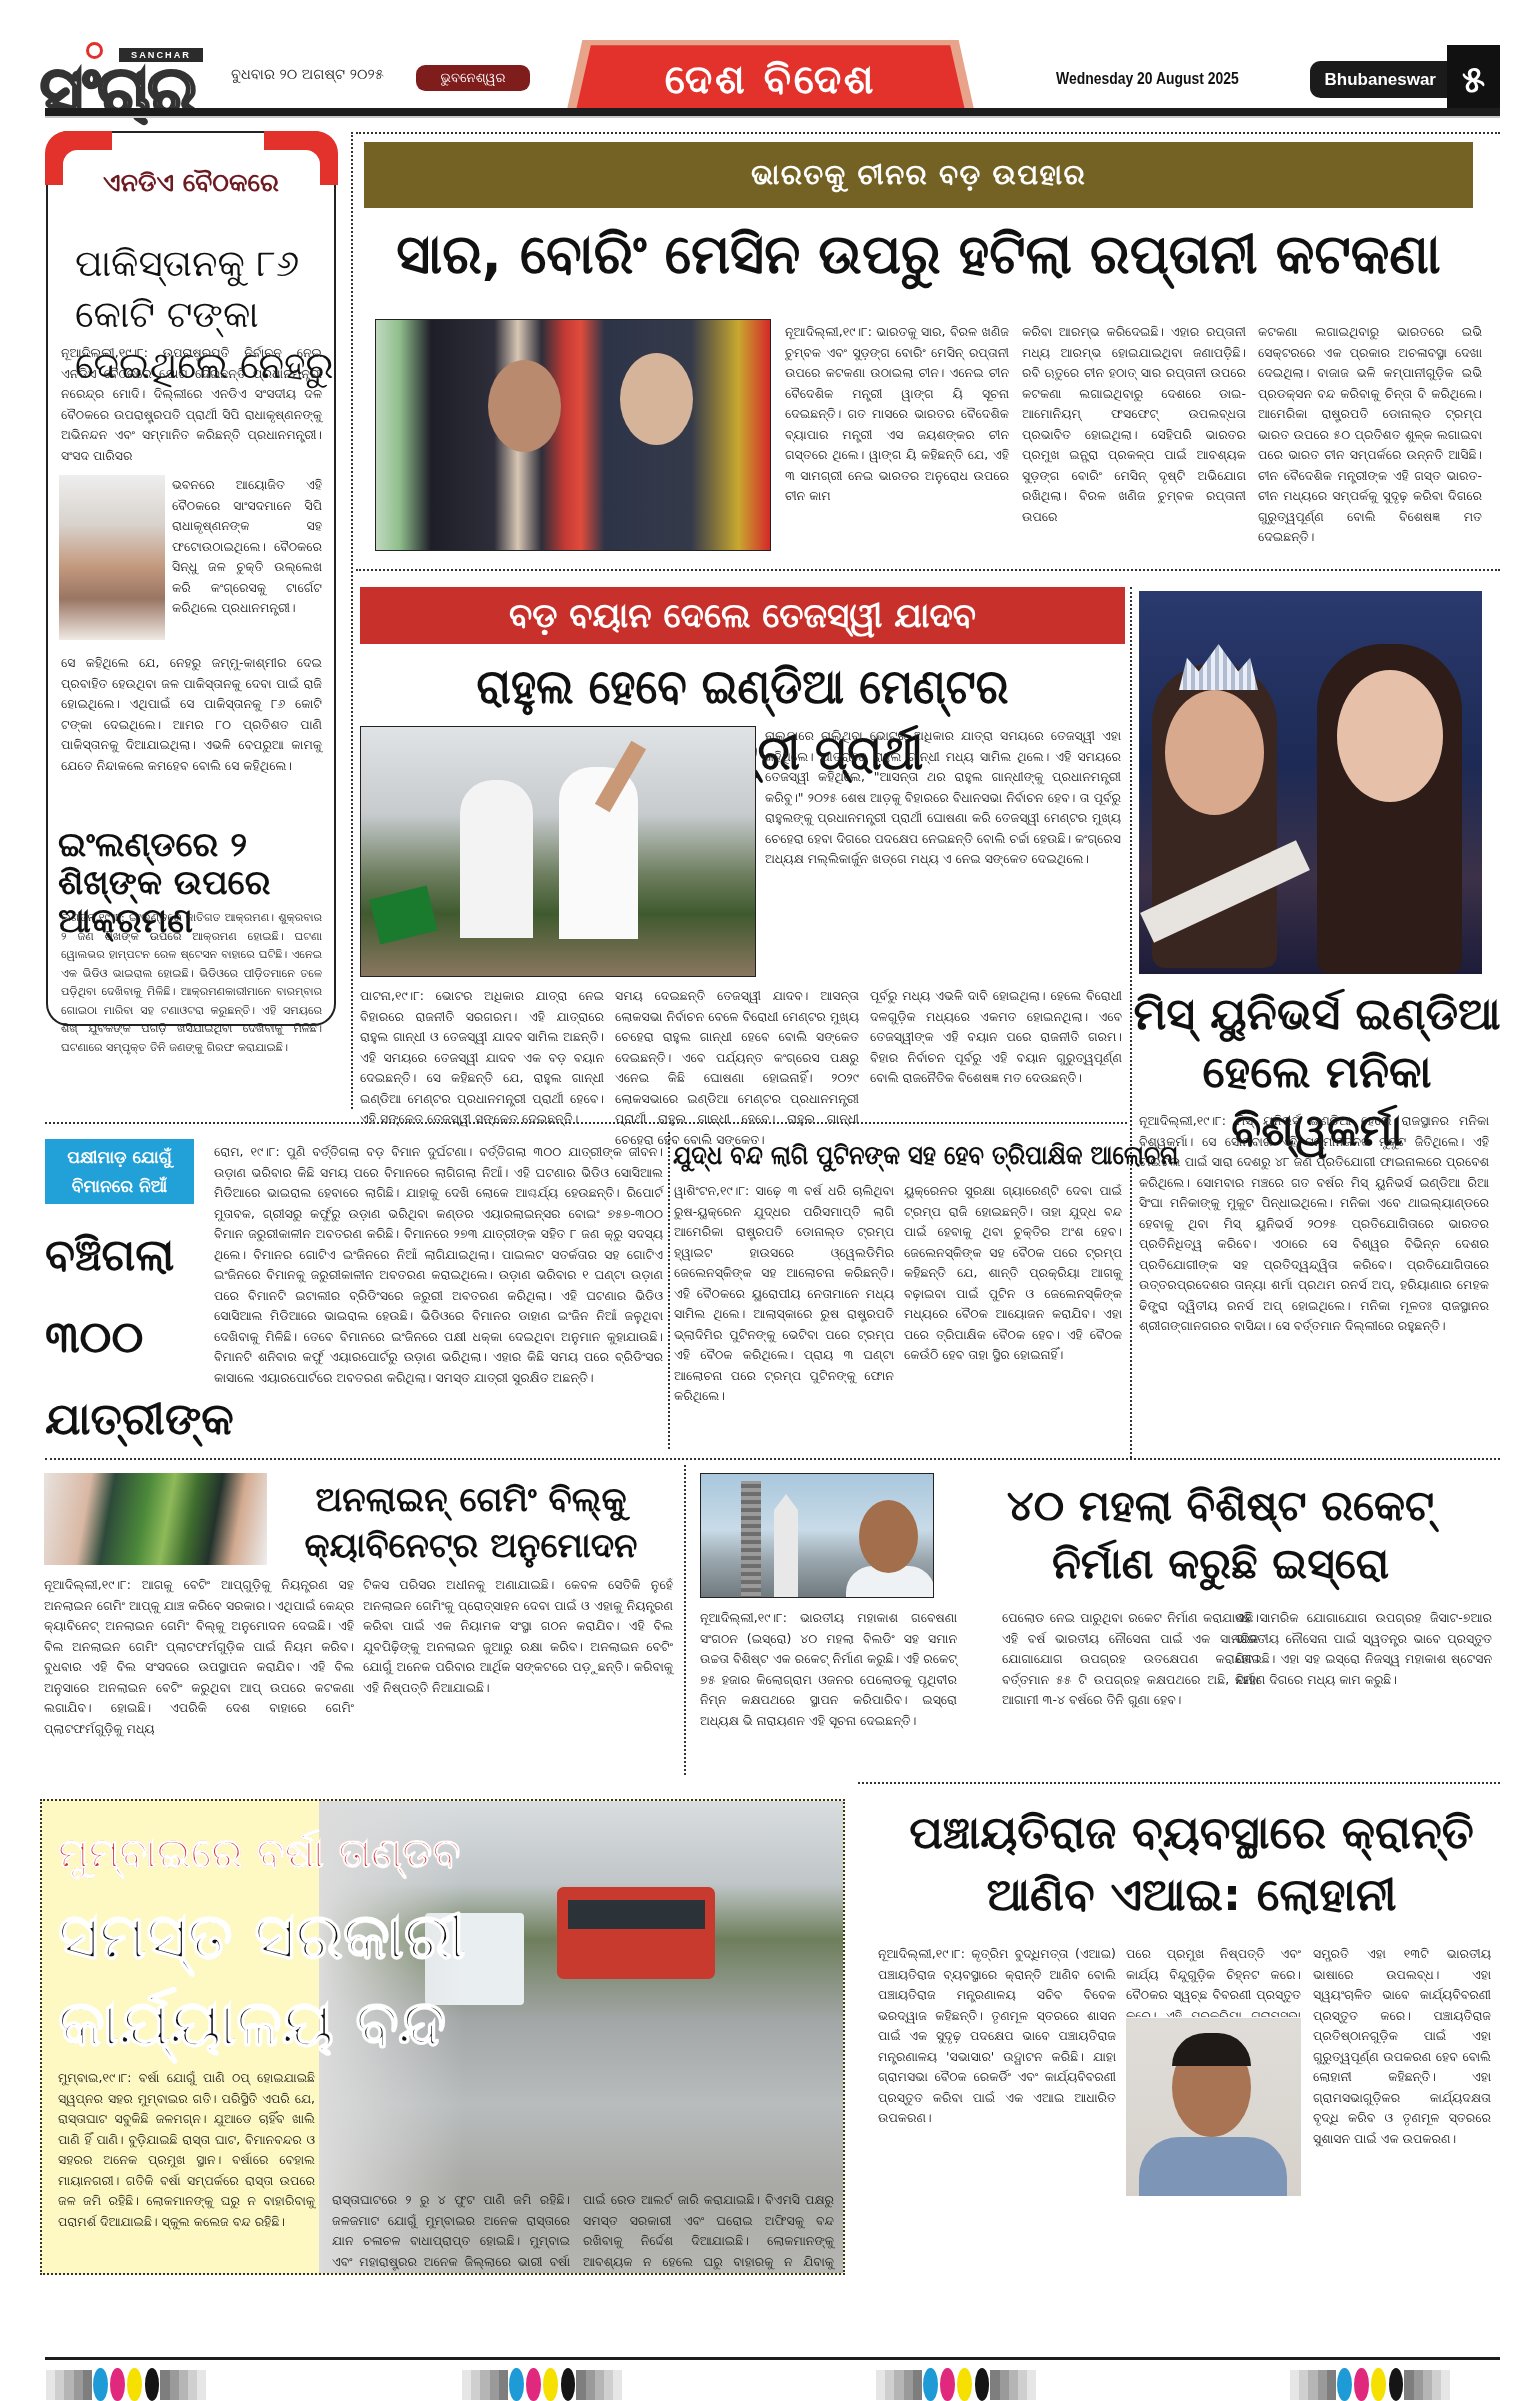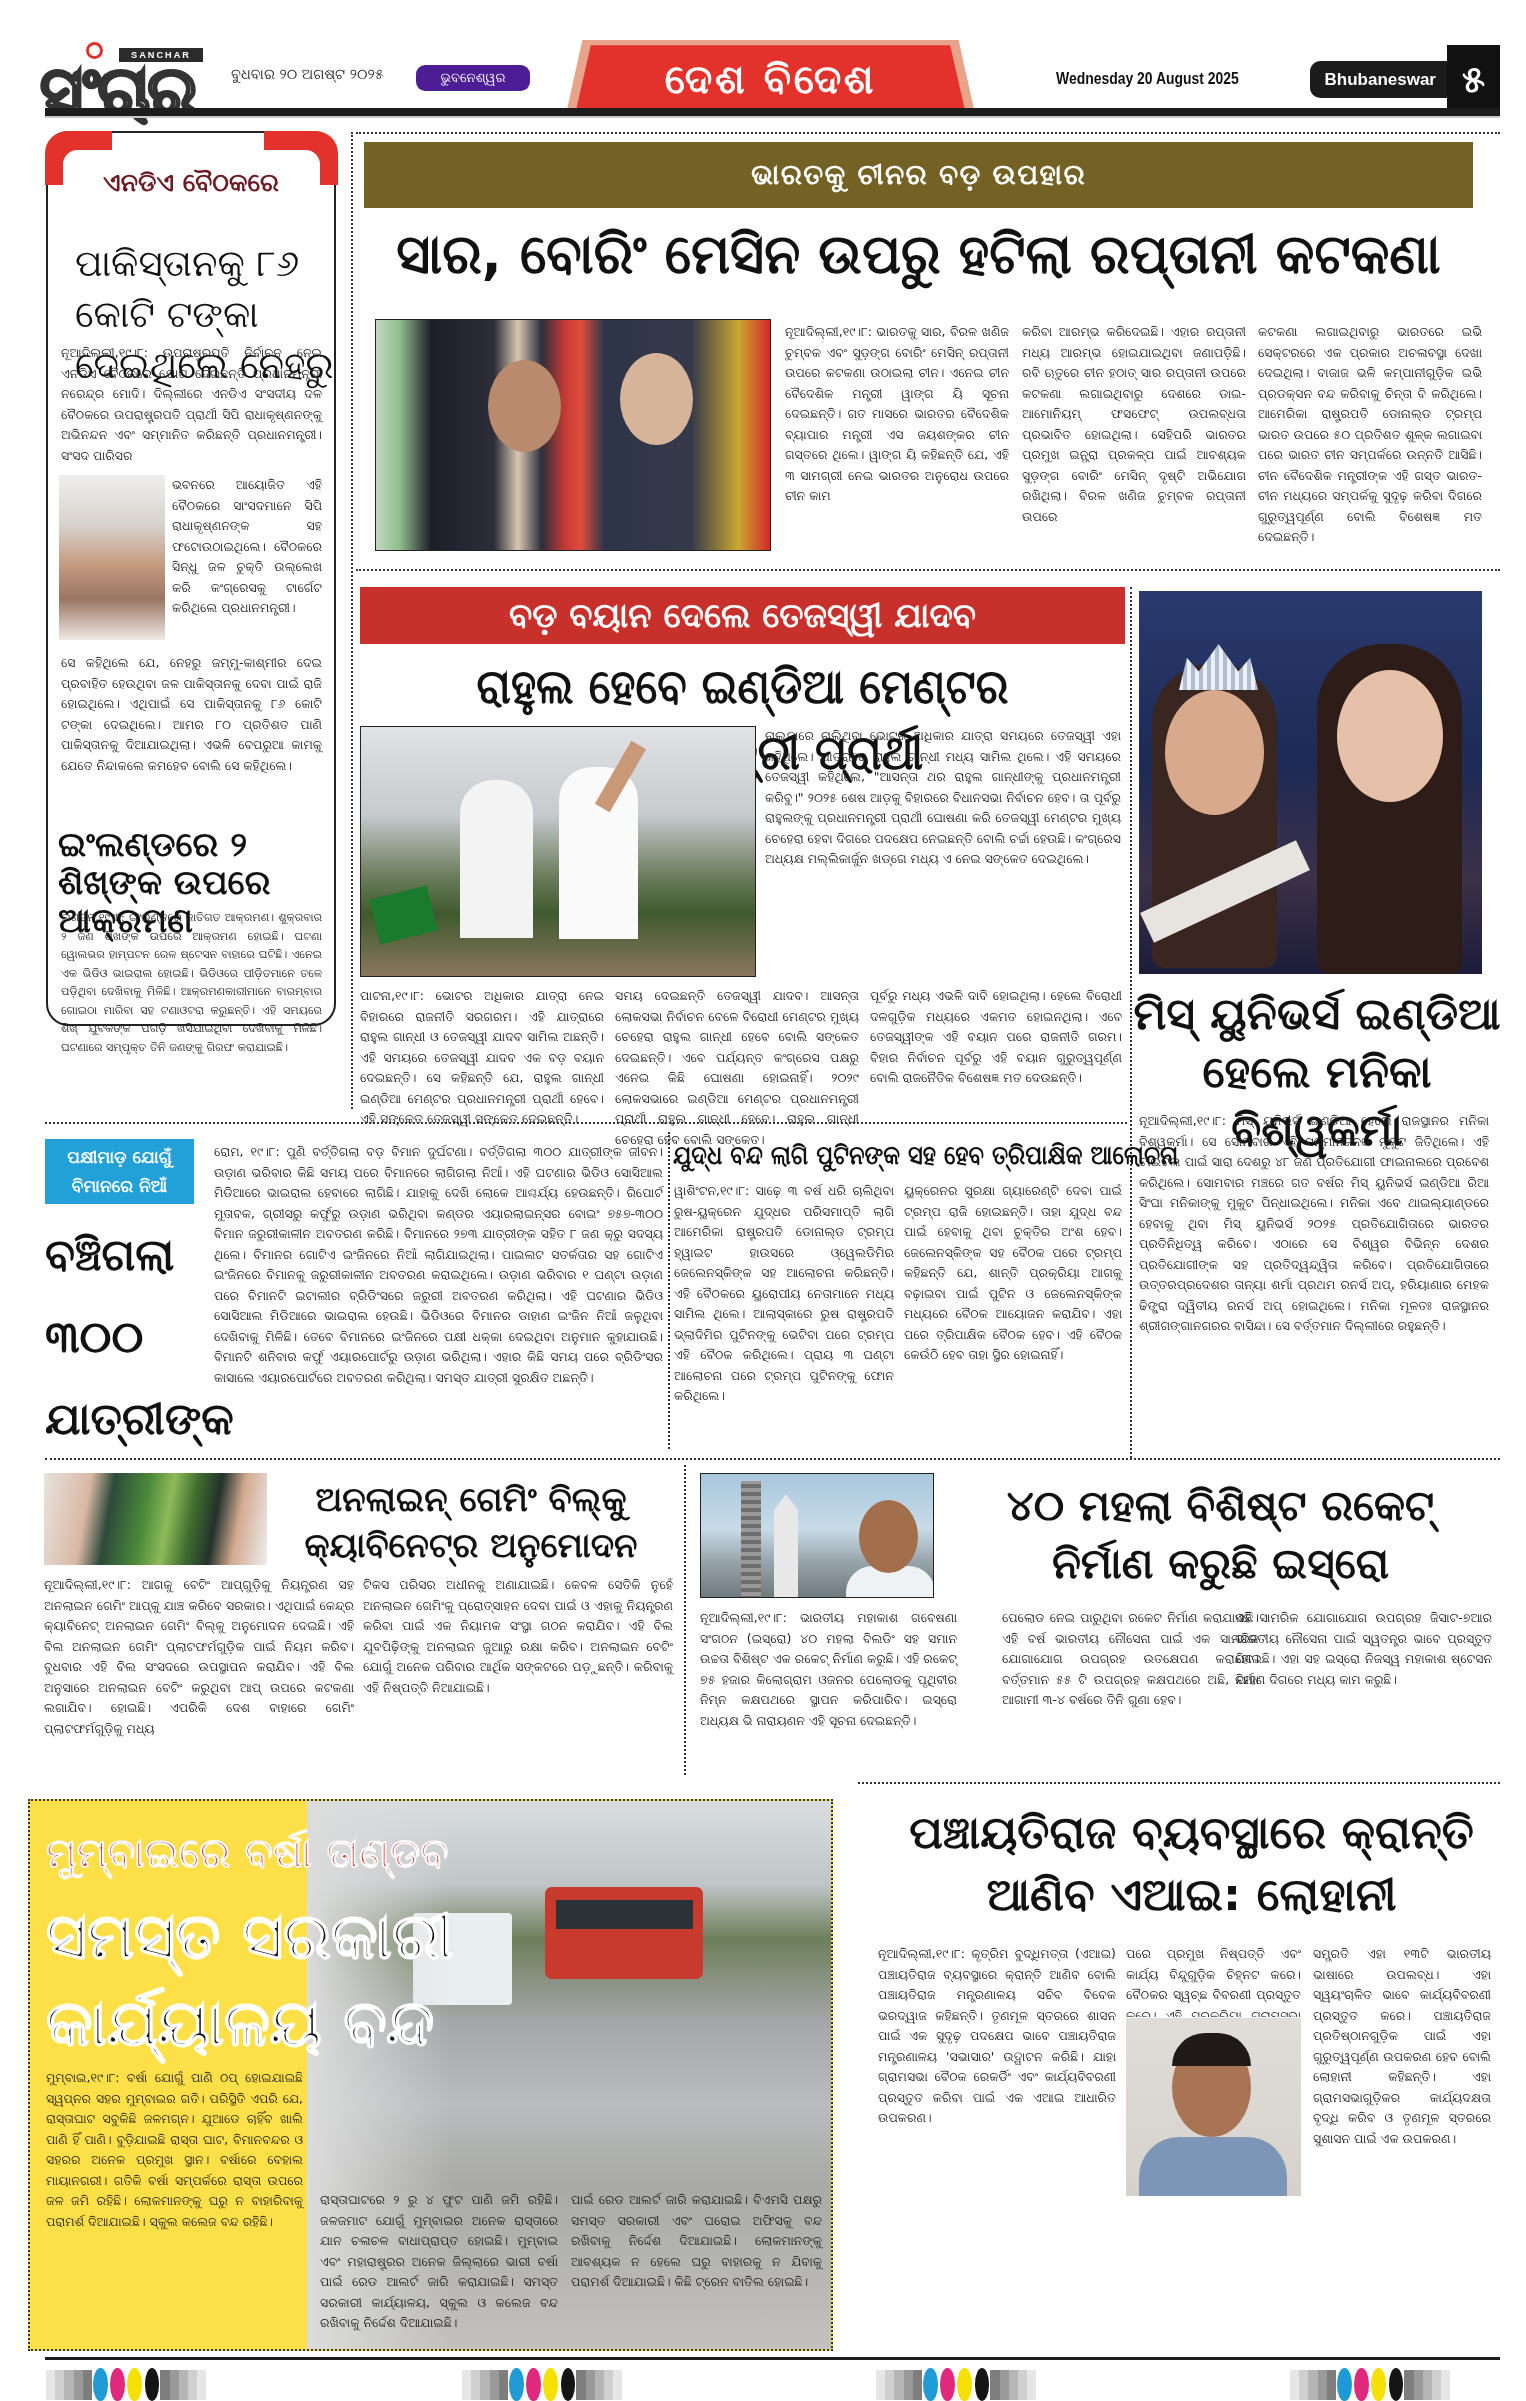--- a/index.html
+++ b/index.html
@@ -6,21 +6,21 @@
   html, body { width: 1526px; height: 2401px; background: #ffffff; overflow: hidden; }
   body { font-family: "DejaVu Sans", sans-serif; color: #111; position: relative; }
 
   
   .masthead { position: absolute; left: 0; top: 0; width: 1526px; height: 119px; }
   .logo-wrap { position: absolute; left: 40px; top: 41px; width: 191px; height: 86px; }
   .logo-sanchar { position: absolute; left: 79px; top: 6.6px; width: 84px; height: 14.5px; background: #2b2b2b; color: #fff; font-size: 9.2px; letter-spacing: 2px; text-align: center; line-height: 14.5px; font-family: "Liberation Sans", sans-serif; font-weight: bold; }
   .logo-text { position: absolute; left: 0; top: 13.2px; font-size: 66px; font-weight: bold; color: #ddd; -webkit-text-stroke: 2.6px #333; line-height: 73px; letter-spacing: -2.6px; }
   .logo-dot { position: absolute; left: 46px; top: 1.3px; width: 17px; height: 17px; border-radius: 50%; border: 3.3px solid #e0312d; background: #fff; }
   .date-odia { position: absolute; left: 231px; top: 66px; font-size: 14.5px; color: #222; }
-  .city-pill { position: absolute; left: 416px; top: 65px; width: 114px; height: 26.4px; border-radius: 9.2px; background: #4c1d95; color: #fff; font-size: 13.2px; text-align: center; line-height: 26.4px; }
+  .city-pill { position: absolute; left: 416px; top: 65px; width: 114px; height: 26.4px; border-radius: 9.2px; background: #7f1d1d; color: #fff; font-size: 13.2px; text-align: center; line-height: 26.4px; }
   .section-banner { position: absolute; left: 566px; top: 40px; width: 409px; height: 74px; }
   .section-banner .outer { position: absolute; inset: 0; background: #e8a38b; clip-path: polygon(4% 0, 96% 0, 100% 100%, 0 100%); }
   .section-banner .inner { position: absolute; left: 9.2px; right: 9.2px; top: 5.3px; bottom: 0; background: #e2322b; clip-path: polygon(4% 0, 96% 0, 100% 100%, 0 100%); display: flex; align-items: center; justify-content: center; color: #fff; font-size: 40px; font-weight: bold; letter-spacing: 2.6px; }
   .date-en { position: absolute; left: 1056px; top: 69px; font-size: 17px; font-family: "Liberation Sans", sans-serif; font-weight: bold; transform: scaleX(0.82); transform-origin: left; color: #111; }
   .city-en { position: absolute; left: 1310px; top: 61px; width: 145px; height: 37px; border-radius: 10.6px 0 0 10.6px; background: #1b1b1b; color: #fff; font-size: 17px; font-family: "Liberation Sans", sans-serif; font-weight: bold; line-height: 37px; padding-left: 14.5px; }
   .page-num { position: absolute; left: 1447px; top: 45px; width: 53px; height: 69px; background: #111; color: #fff; font-size: 37px; font-weight: bold; text-align: center; line-height: 69px; }
   .mast-rule { position: absolute; left: 45px; top: 108px; width: 1455px; height: 8px; background: #1d1d1d; }
   .mast-rule2 { position: absolute; left: 45px; top: 116px; width: 1455px; height: 2px; background: #c8c8c8; }
 
   
@@ -90,21 +90,21 @@
   
   .isro-photo { left: 700px; top: 1473px; width: 234px; height: 125px; border: 1.3px solid #222; background:
       linear-gradient(180deg, #a9c7dc 0%, #c8dbe8 45%, #9aa6ad 70%, #6f7a7f 100%); }
   .isro-photo .rocket { position: absolute; left: 73px; top: 20px; width: 24px; height: 106px; background: #e8e8e8; clip-path: polygon(50% 0, 100% 15%, 100% 100%, 0 100%, 0 15%); }
   .isro-photo .tower { position: absolute; left: 40px; top: 6.6px; width: 20px; height: 119px; background: repeating-linear-gradient(0deg, #6d6d6d 0 4px, #9a9a9a 4px 8px); }
   .isro-photo .face { position: absolute; left: 158px; top: 26.4px; width: 59px; height: 73px; border-radius: 50%; background: #a26e4c; }
   .isro-photo .shirt { position: absolute; left: 145px; top: 92px; width: 89px; height: 33px; background: #eef2f5; border-radius: 26.4px 26.4px 0 0; }
   .isro-head { position: absolute; left: 950px; top: 1477px; width: 541px; font-size: 42px; font-weight: bold; line-height: 58px; text-align: center; }
 
   
-  .mumbai-box { position: absolute; left: 28px; top: 1799px; width: 805px; height: 552px; border: 2px dotted #333; background: #fde047; overflow: hidden; }
+  .mumbai-box { position: absolute; left: 40px; top: 1799px; width: 805px; height: 476px; border: 2px dotted #333; background: #fef9c3; overflow: hidden; }
   .mumbai-photo { position: absolute; left: 277px; top: 0; width: 528px; height: 552px; background:
       linear-gradient(180deg, #d9dde0 0%, #c0c6c8 15%, #6e7f5c 25%, #a4a7a8 40%, #b8bcbd 55%, #a9a9a5 70%, #c3c2be 100%); }
   .mumbai-photo .fade { position: absolute; left: 0; top: 0; width: 145px; height: 100%; background: linear-gradient(90deg, #dcdcdc 0%, rgba(220,220,220,0) 100%); }
   .mumbai-photo .bus { position: absolute; left: 238px; top: 86px; width: 158px; height: 92px; background: #c83a2e; border-radius: 6.6px; }
   .mumbai-photo .bus .win { position: absolute; left: 10.6px; top: 13.2px; width: 137px; height: 29px; background: #2b3238; }
   .mumbai-photo .truck { position: absolute; left: 106px; top: 112px; width: 99px; height: 92px; background: #e9eef0; border-radius: 4px; }
   .mumbai-kicker { position: absolute; left: 16px; top: 26.4px; font-size: 41px; font-weight: bold; color: #d4322b; -webkit-text-stroke: 0.7px #fff; line-height: 53px; }
   .mumbai-head { position: absolute; left: 16px; top: 92px; font-size: 63px; font-weight: bold; color: #111; -webkit-text-stroke: 1.3px #fff; line-height: 87px; }
 
   

